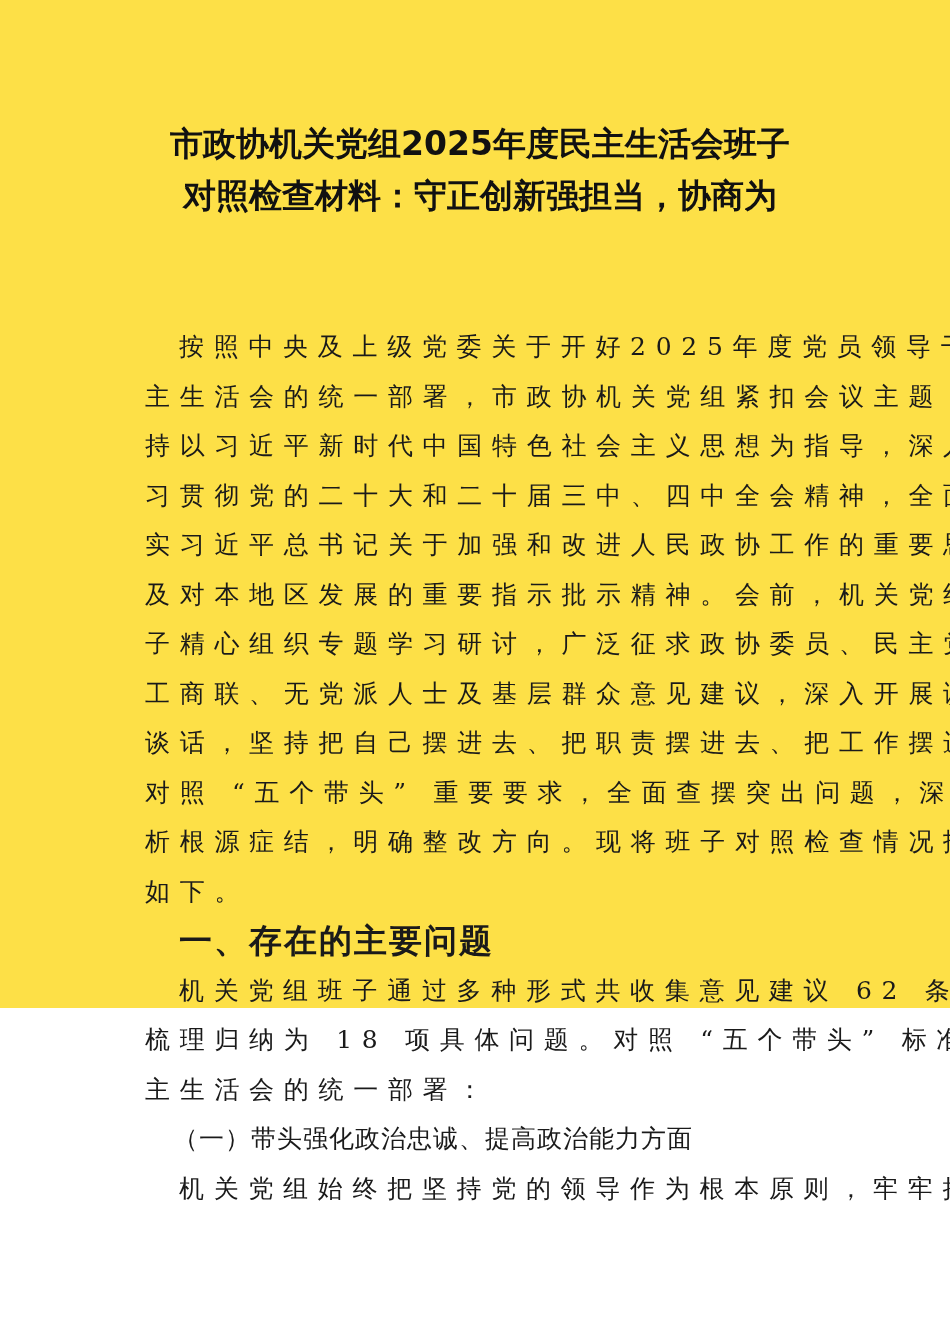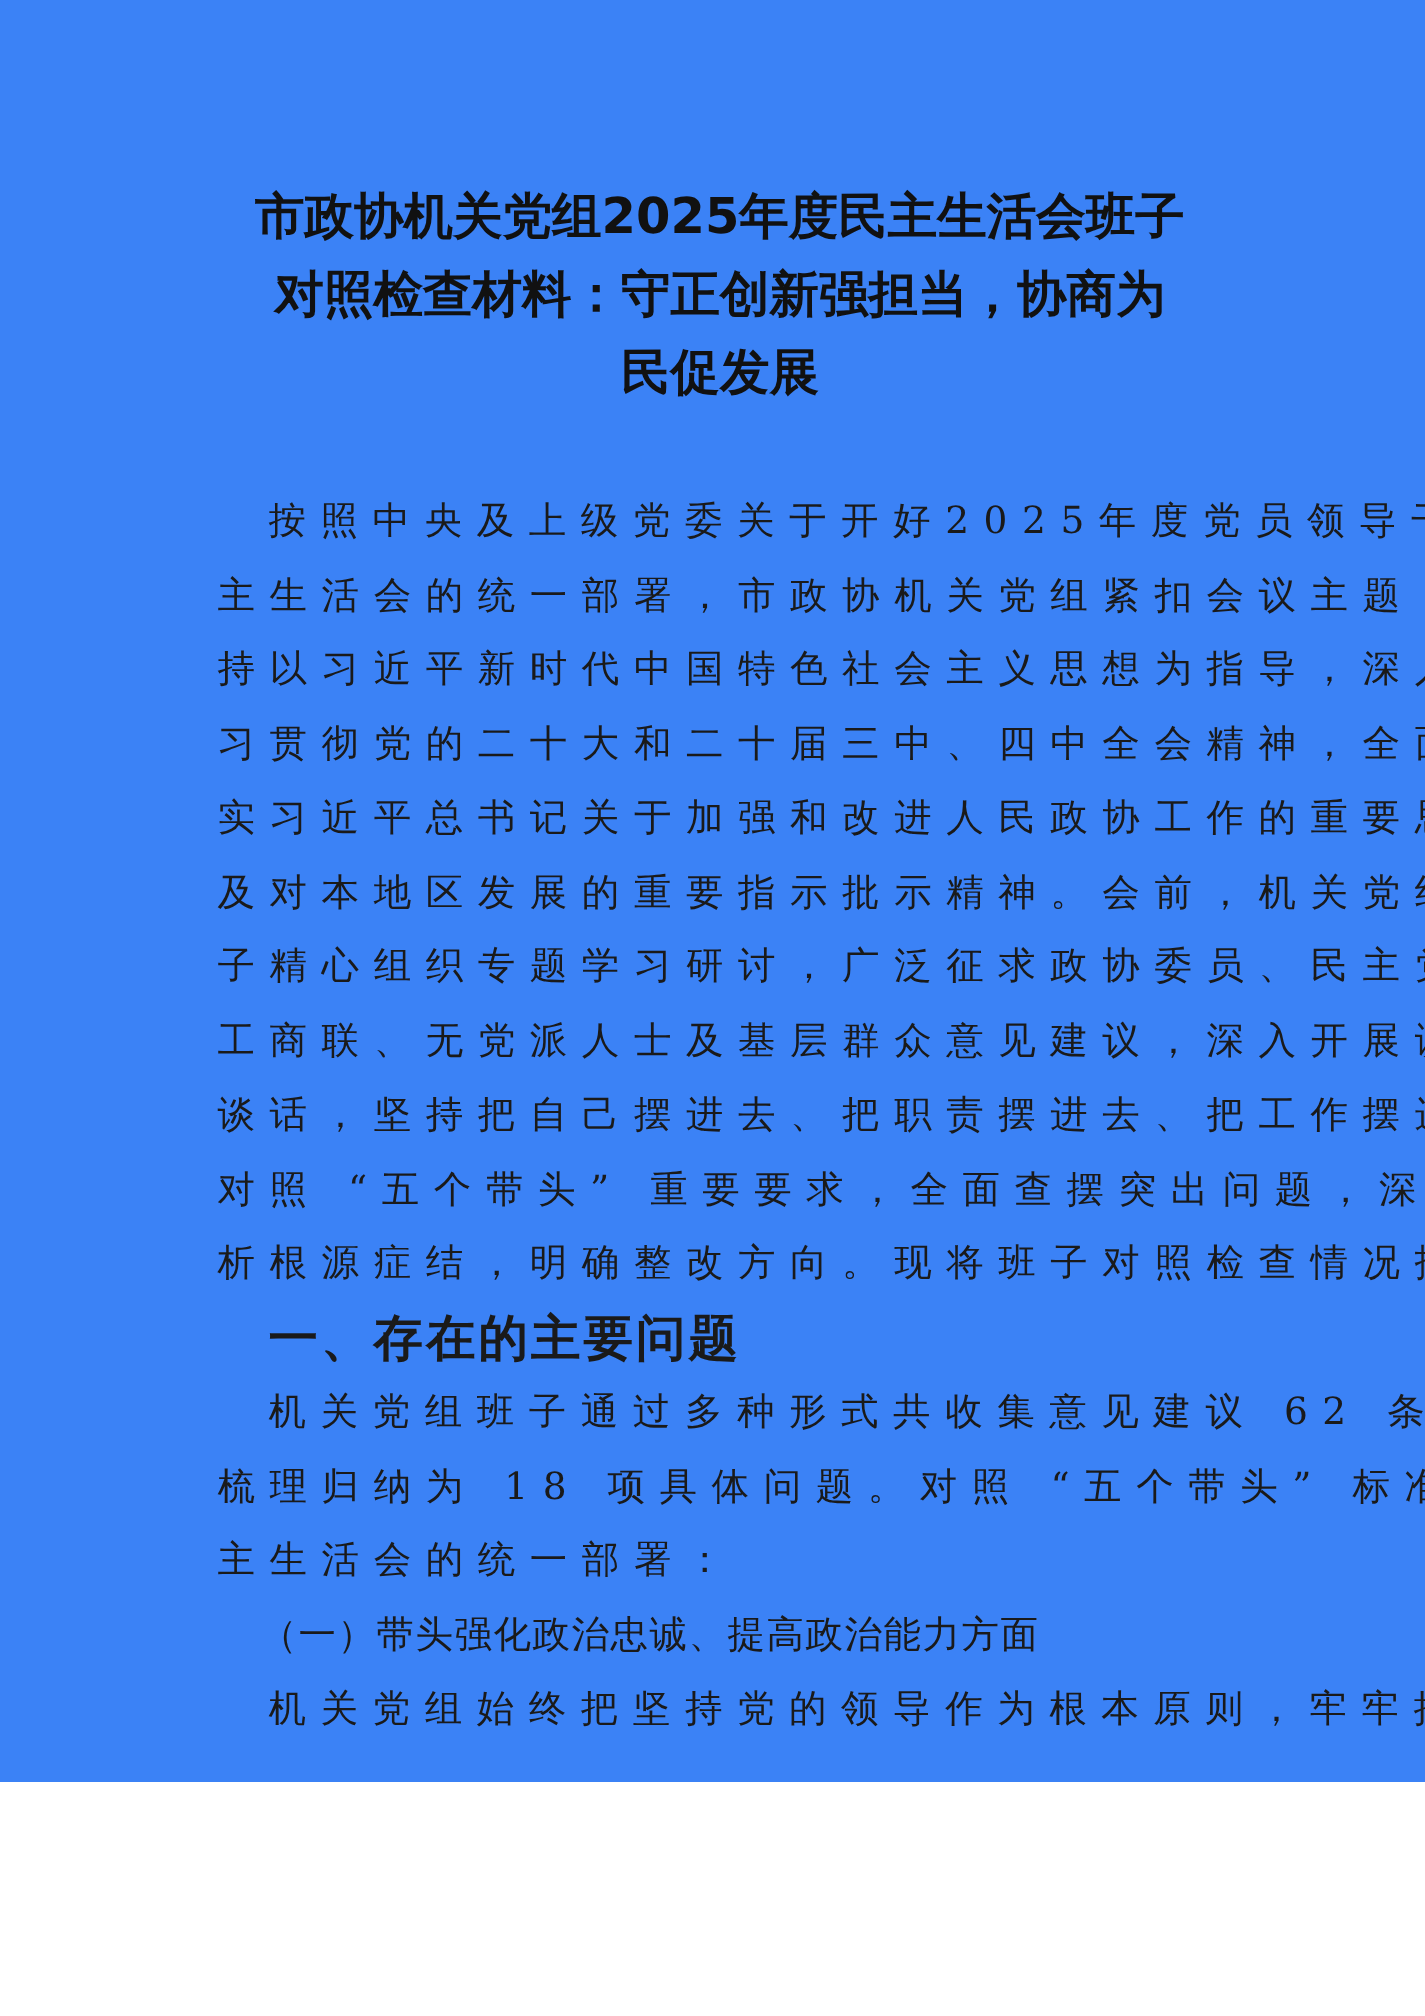--- a/index.html
+++ b/index.html
@@ -1,17 +1,17 @@
 <!DOCTYPE html>
 <html><head>
 <meta charset="utf-8">
 <style>
   html, body { margin: 0; padding: 0; background: #ffffff; }
   body { width: 950px; height: 1344px; position: relative; overflow: hidden; }
-  .page { position: absolute; left: 0; top: 0; width: 950px; height: 1188px; background: #3b82f6; }
+  .page { position: absolute; left: 0; top: 0; width: 950px; height: 1008px; background: #fde047; }
   .title {
     position: absolute; left: 140px; top: 118px; width: 680px;
     text-align: center;
     font-family: "DejaVu Sans", "Liberation Sans", sans-serif;
     font-weight: bold; font-size: 33px; line-height: 52px; color: #111;
     letter-spacing: 0px;
   }
   .title .tline { display: block; white-space: nowrap; }
   .body {
     position: absolute; left: 145px; top: 322px; width: 664px;
@@ -23,36 +23,36 @@
   .h1 { font-family: "DejaVu Sans", "Liberation Sans", sans-serif; font-weight: bold; letter-spacing: 2px; font-size: 33px; }
   .h2 { font-family: "DejaVu Sans", "Liberation Sans", sans-serif; font-weight: normal; letter-spacing: 1px; font-size: 25px; padding-left: 28px; }
 </style>
 </head>
 <body>
 
 <div class="page">
   <div class="title">
     <span class="tline">市政协机关党组2025年度民主生活会班子</span>
     <span class="tline">对照检查材料：守正创新强担当，协商为</span>
-    <span class="tline">民促发展</span>
   </div>
 
   <div class="body">
     <div>
       <span class="line indent">按照中央及上级党委关于开好2025年度党员领导干部民</span>
       <span class="line">主生活会的统一部署，市政协机关党组紧扣会议主题，坚</span>
       <span class="line">持以习近平新时代中国特色社会主义思想为指导，深入学</span>
       <span class="line">习贯彻党的二十大和二十届三中、四中全会精神，全面落</span>
       <span class="line">实习近平总书记关于加强和改进人民政协工作的重要思想</span>
       <span class="line">及对本地区发展的重要指示批示精神。会前，机关党组班</span>
       <span class="line">子精心组织专题学习研讨，广泛征求政协委员、民主党派</span>
       <span class="line">工商联、无党派人士及基层群众意见建议，深入开展谈心</span>
       <span class="line">谈话，坚持把自己摆进去、把职责摆进去、把工作摆进去</span>
       <span class="line">对照 “五个带头” 重要要求，全面查摆突出问题，深刻剖</span>
       <span class="line">析根源症结，明确整改方向。现将班子对照检查情况报告</span>
+      <span class="line">如下。</span>
     </div>
 
     <span class="line indent h1">一、存在的主要问题</span>
 
     <div>
       <span class="line indent">机关党组班子通过多种形式共收集意见建议 62 条，经</span>
       <span class="line">梳理归纳为 18 项具体问题。对照 “五个带头” 标准，查</span>
       <span class="line">主生活会的统一部署：</span>
     </div>
 

